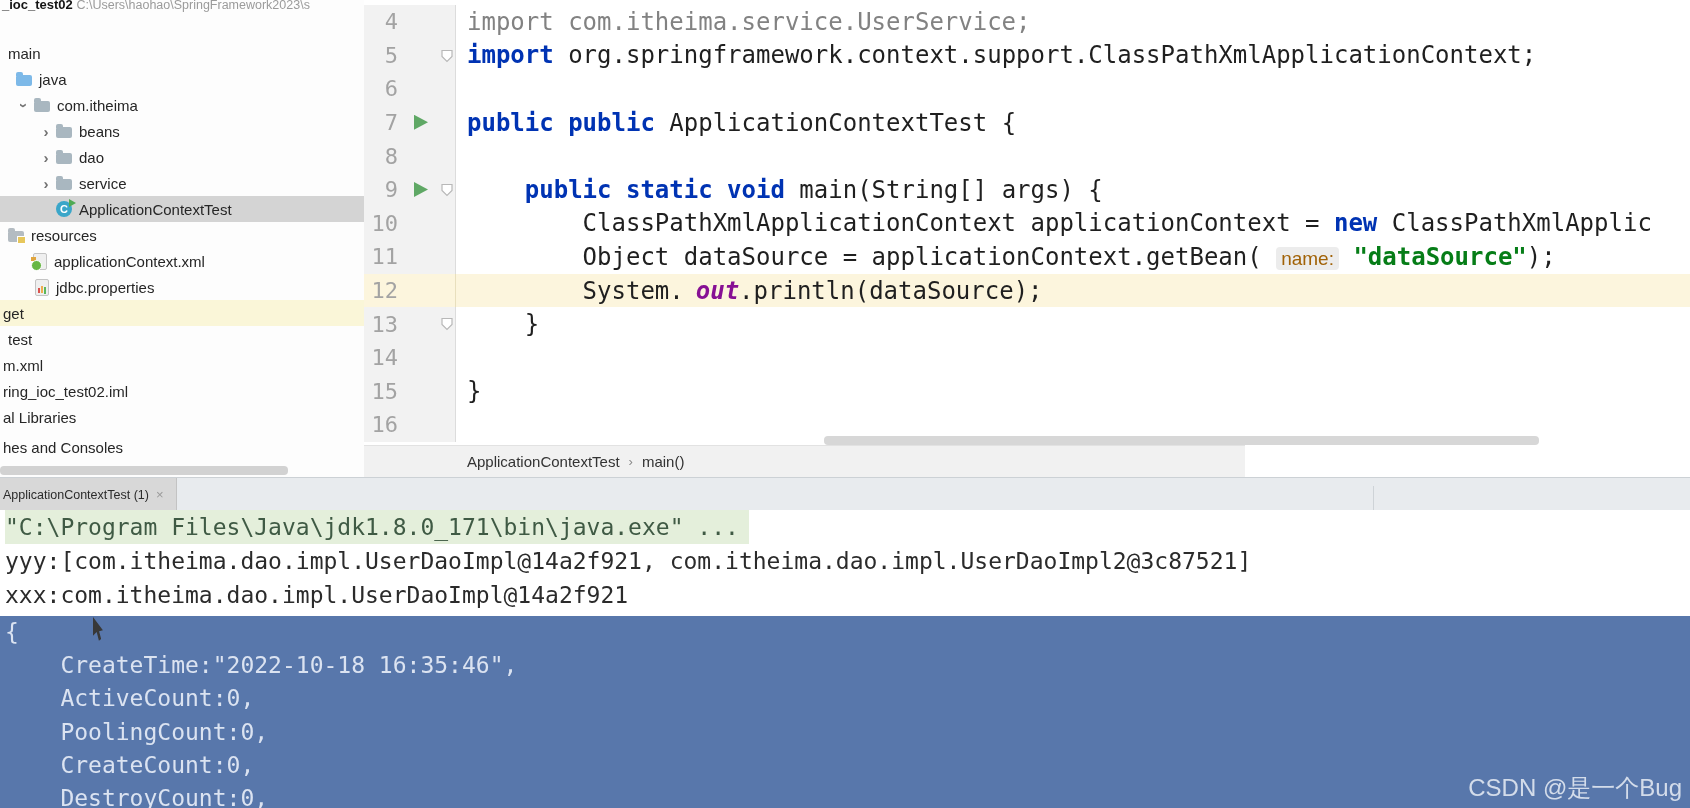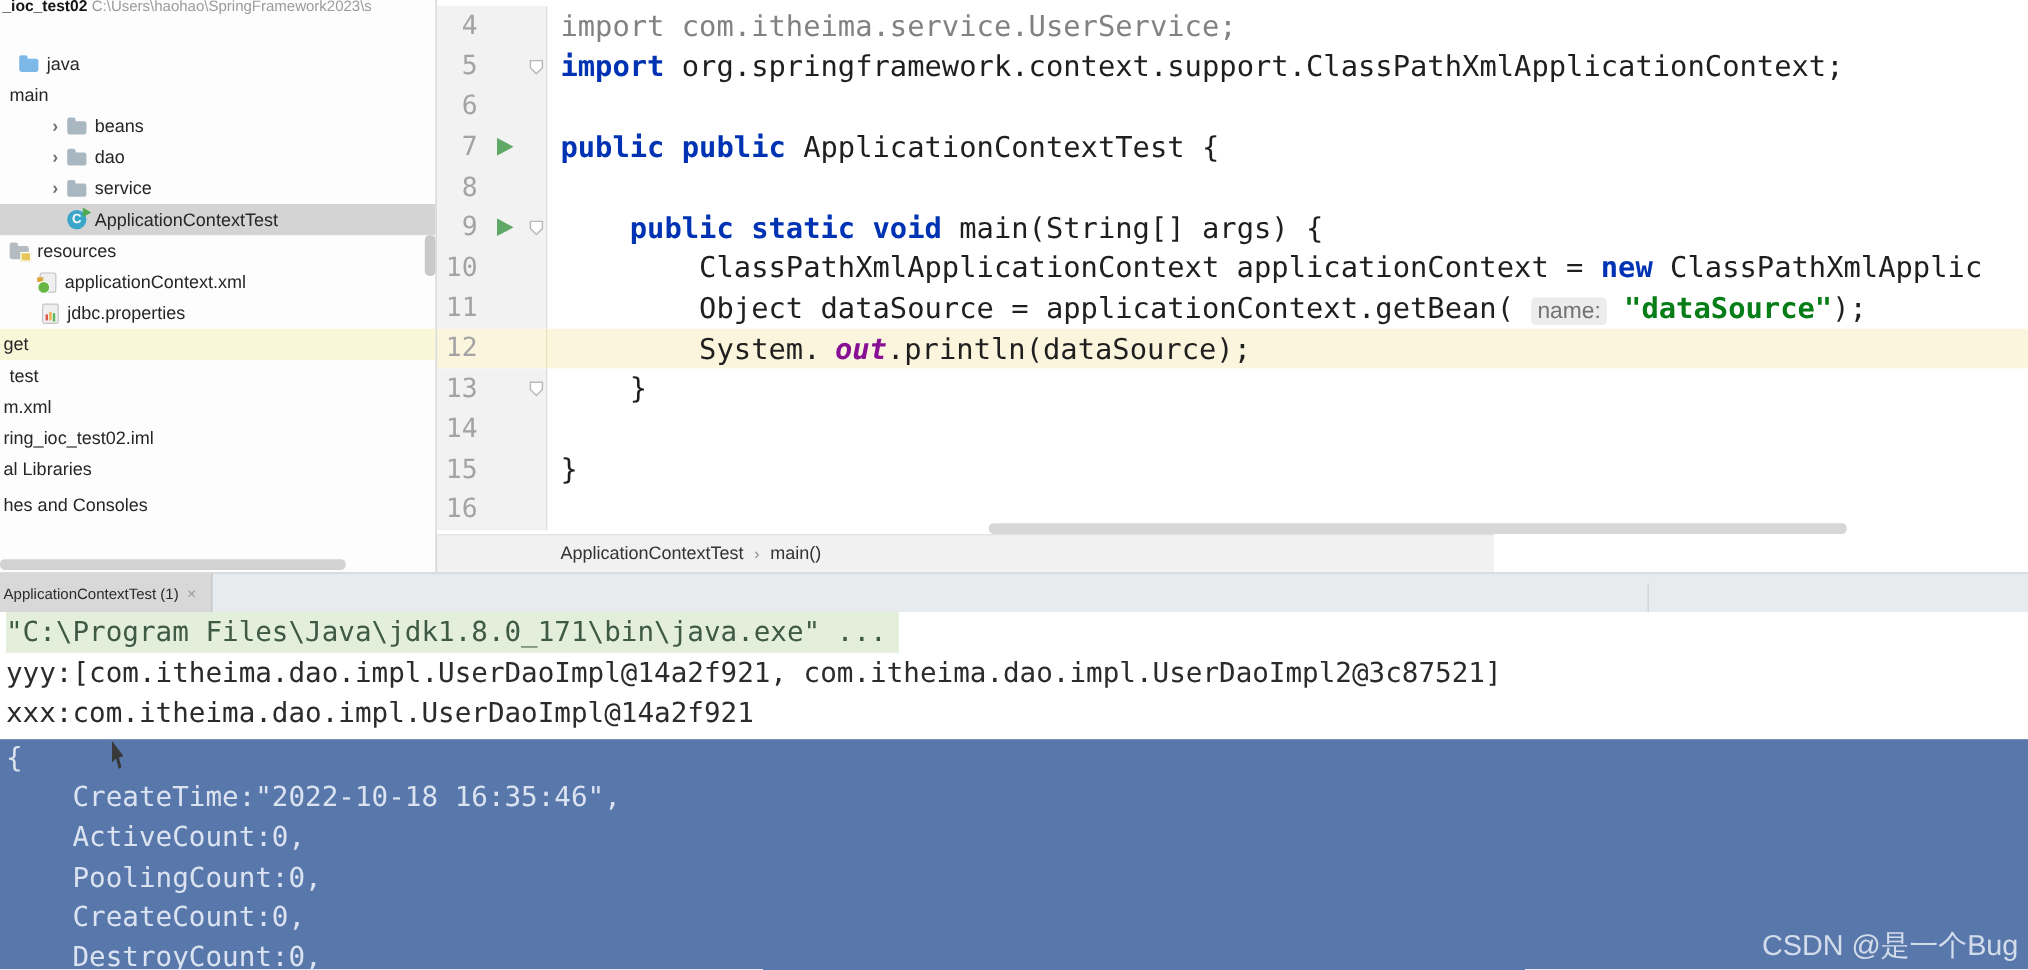--- a/index.html
+++ b/index.html
@@ -1,21 +1,21 @@
 <!DOCTYPE html>
 <html><head>
 <meta charset="utf-8">
 <style>
   html,body{margin:0;padding:0;background:#fff;}
   .app{position:relative;width:1690px;height:808px;overflow:hidden;background:#fff;
        font-family:"Liberation Sans",sans-serif;}
 
   
   .project-panel{position:absolute;left:0;top:0;width:363px;height:477px;background:#fdfdfd;
-                 border-right:1px solid #c6c6c6;overflow:hidden;}
+                 border-right:1px solid #c6c6c6;overflow:hidden;padding-left:15px;}
   .proj-header{position:absolute;top:-3px;left:2px;white-space:nowrap;font-size:13px;}
   .proj-header .pname{font-weight:bold;color:#141414;}
   .proj-header .ppath{color:#9b9b9b;font-size:12.5px;}
   .tree{position:absolute;top:40px;left:0;right:0;}
   .tree-row{height:26px;display:flex;align-items:center;font-size:15px;color:#262626;white-space:nowrap;}
   .tree-row.selected{background:#d4d4d4;}
   .tree-row.highlighted{background:#faf6d8;}
   .chev{width:20px;flex:0 0 20px;text-align:center;color:#737373;font-size:15px;font-weight:bold;}
   .chev.down{transform:rotate(90deg);}
   .icon{display:inline-block;position:relative;margin-right:7px;flex:0 0 auto;}
@@ -54,21 +54,21 @@
       clip-path:polygon(0 0,100% 50%,0 100%);}
   .fold{position:absolute;left:76px;top:10px;width:14px;height:14px;}
   .code-cell{flex:1;font-family:"DejaVu Sans Mono",monospace;font-size:24px;white-space:pre;
       padding-left:11px;color:#1f1f1f;overflow:hidden;}
   .ed-row.hl{background:#fcf5dd;}
   .ed-row.hl .gutter-cell{background:transparent;border-right-color:#e8dfbd;}
   .tk-kw{color:#0033b3;font-weight:bold;}
   .tk-gray{color:#828282;}
   .tk-str{color:#067d17;font-weight:bold;}
   .tk-out{color:#871094;font-weight:bold;font-style:italic;margin-left:12px;}
-  .tk-hint{background:#ececec;color:#737373;border-radius:4px;font-family:"Liberation Sans",sans-serif;
+  .tk-hint{background:#ececec;color:#a16207;border-radius:4px;font-family:"Liberation Sans",sans-serif;
       font-size:19px;padding:1px 5px;}
   .ed-hscroll{position:absolute;left:460px;top:436px;width:715px;height:9px;background:#d7d7d7;border-radius:4px;}
 
   
   .breadcrumbs{position:absolute;left:364px;top:445px;width:881px;height:32px;background:#f1f1f1;
       border-top:1px solid #e2e2e2;display:flex;align-items:center;font-size:15px;color:#333;
       padding-left:103px;box-sizing:border-box;gap:9px;}
   .bc-sep{color:#8a8a8a;font-size:13px;}
 
   
@@ -94,26 +94,31 @@
 <body>
 
 <div class="app">
 
   <div class="project-panel">
     <div class="proj-header">
       <span class="pname">_ioc_test02</span>
       <span class="ppath">C:\Users\haohao\SpringFramework2023\s</span>
     </div>
     <div class="tree" id="tree">
+        <div class="tree-row" style="padding-left: 8px;">
+          <span>main</span>
+        </div>
         <div class="tree-row" style="padding-left: 16px;">
           <span class="icon folder-blue"></span>
           <span>java</span>
         </div>
-        <div class="tree-row" style="padding-left: 8px;">
-          <span>main</span>
+        <div class="tree-row" style="padding-left: 14px;">
+          <span class="chev down">›</span>
+          <span class="icon folder-pkg"></span>
+          <span>com.itheima</span>
         </div>
         <div class="tree-row" style="padding-left: 36px;">
           <span class="chev">›</span>
           <span class="icon folder-pkg"></span>
           <span>beans</span>
         </div>
         <div class="tree-row" style="padding-left: 36px;">
           <span class="chev">›</span>
           <span class="icon folder-pkg"></span>
           <span>dao</span>

